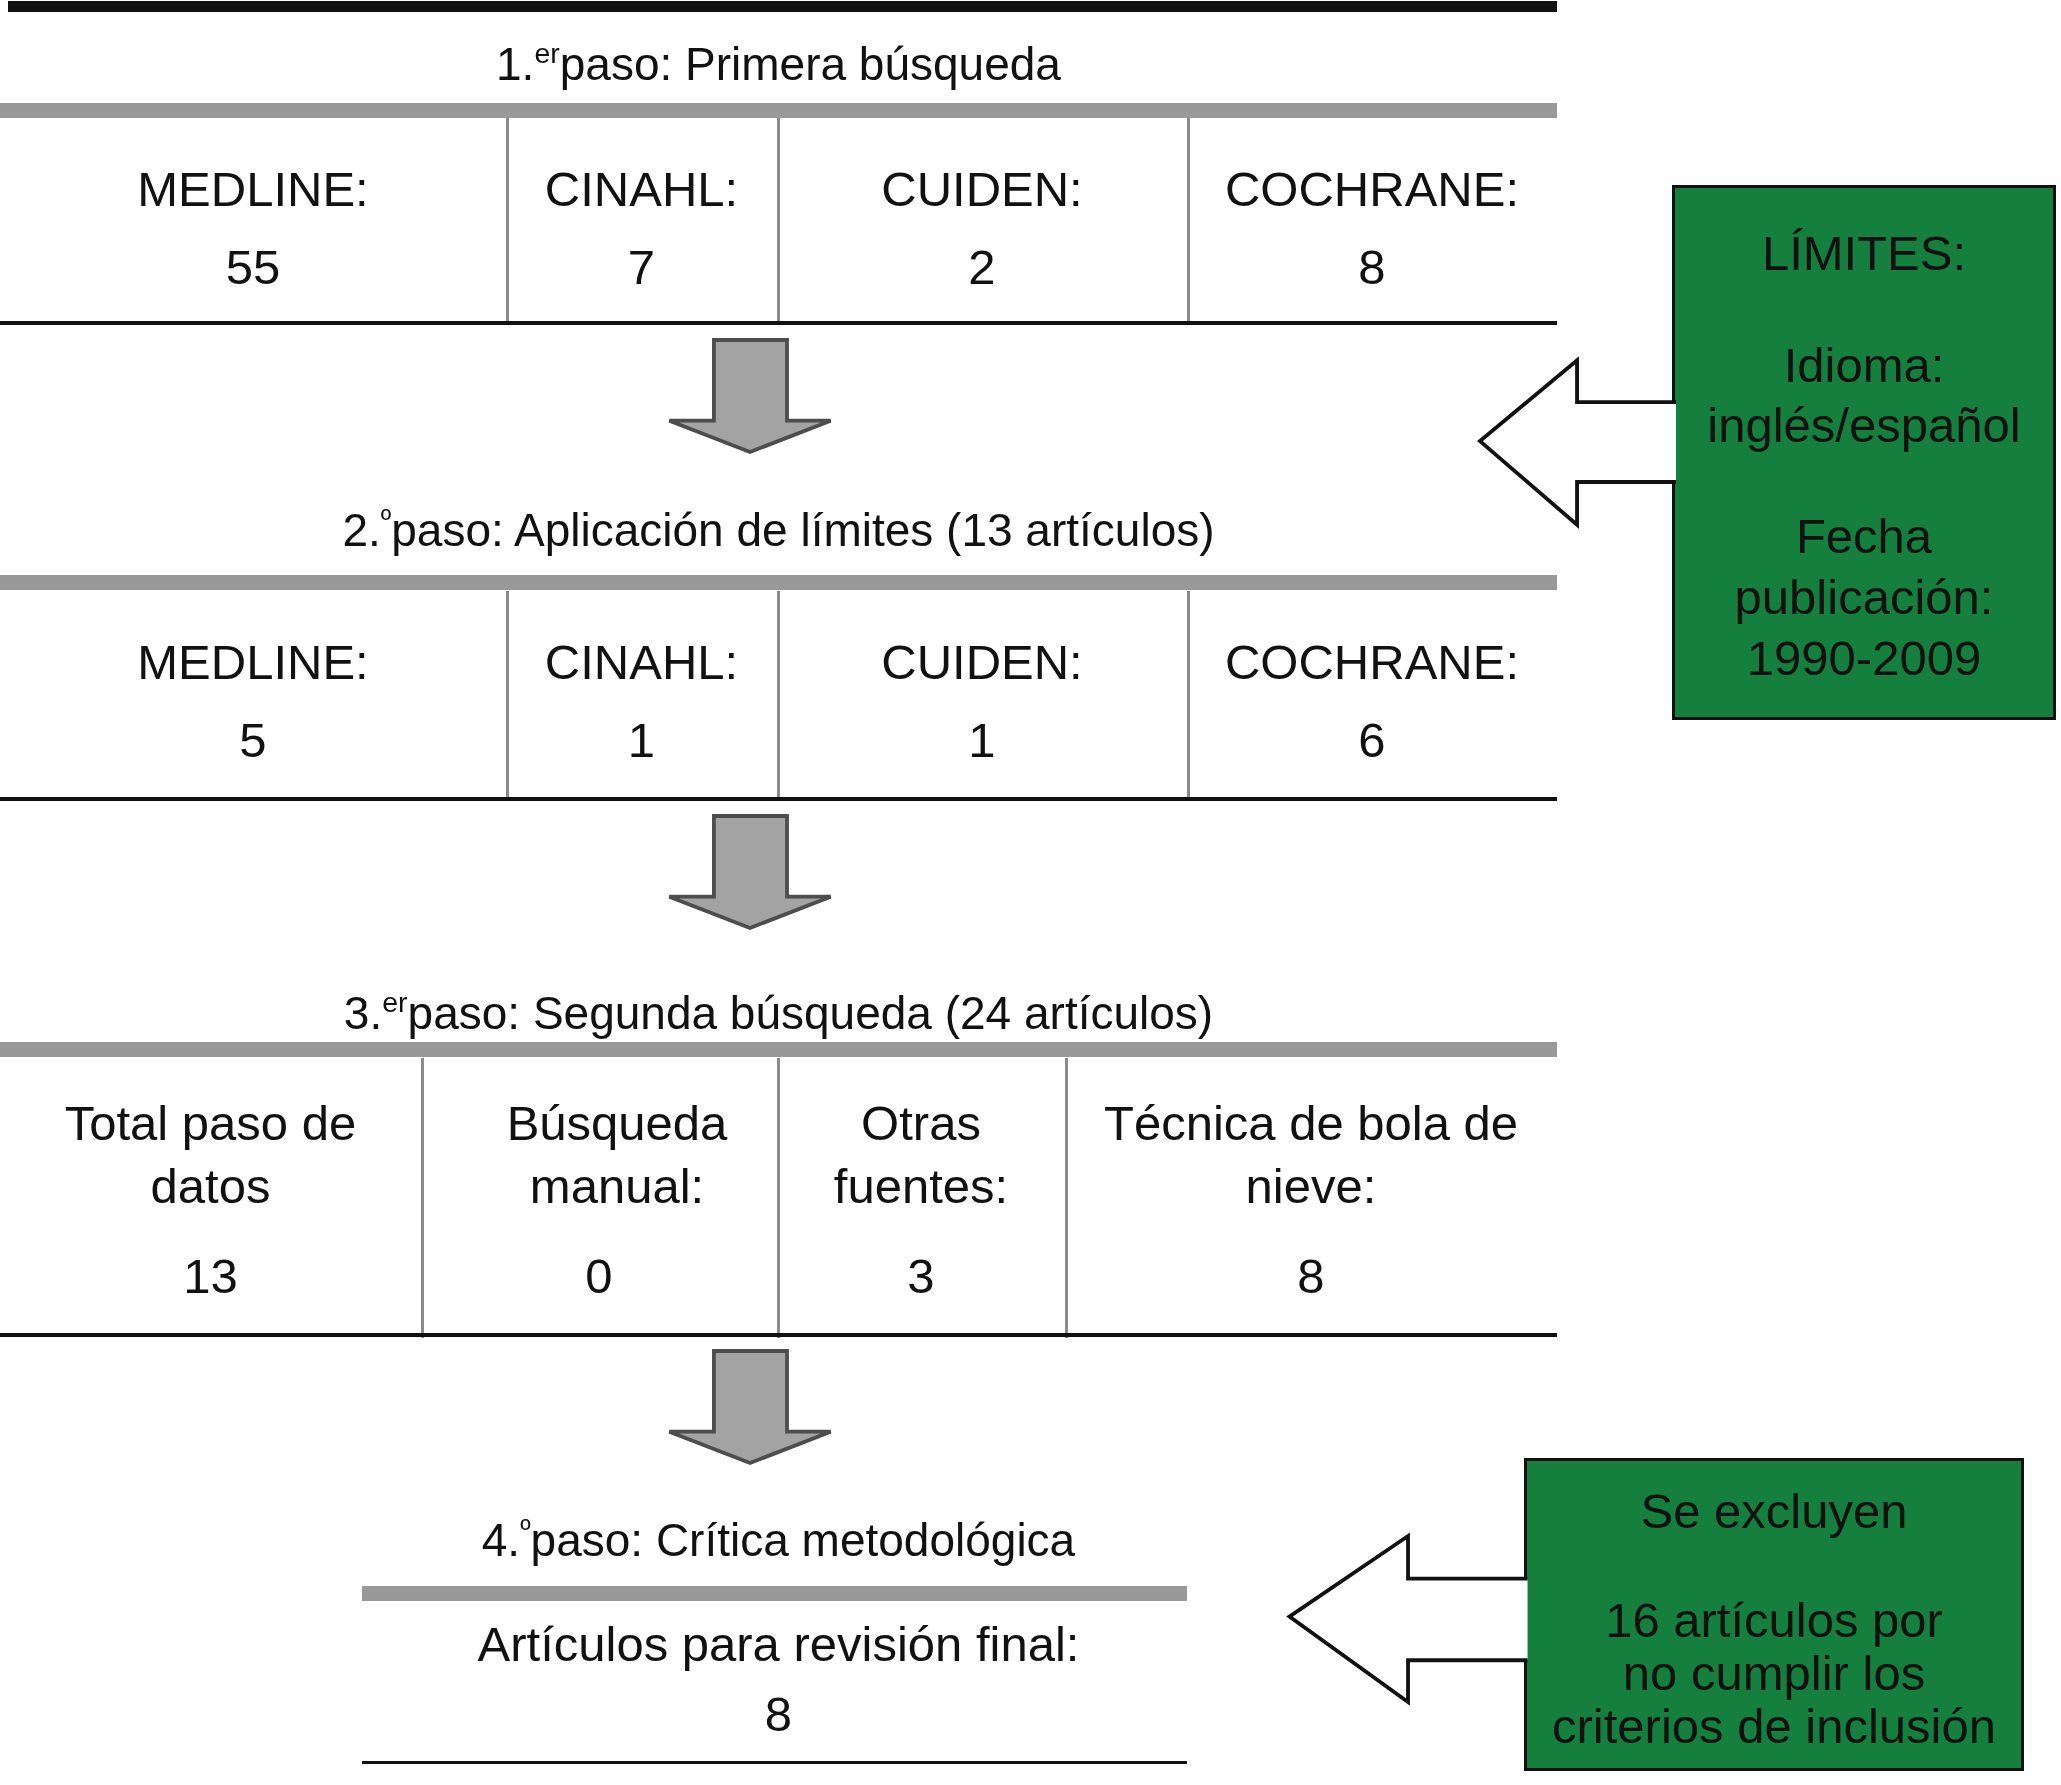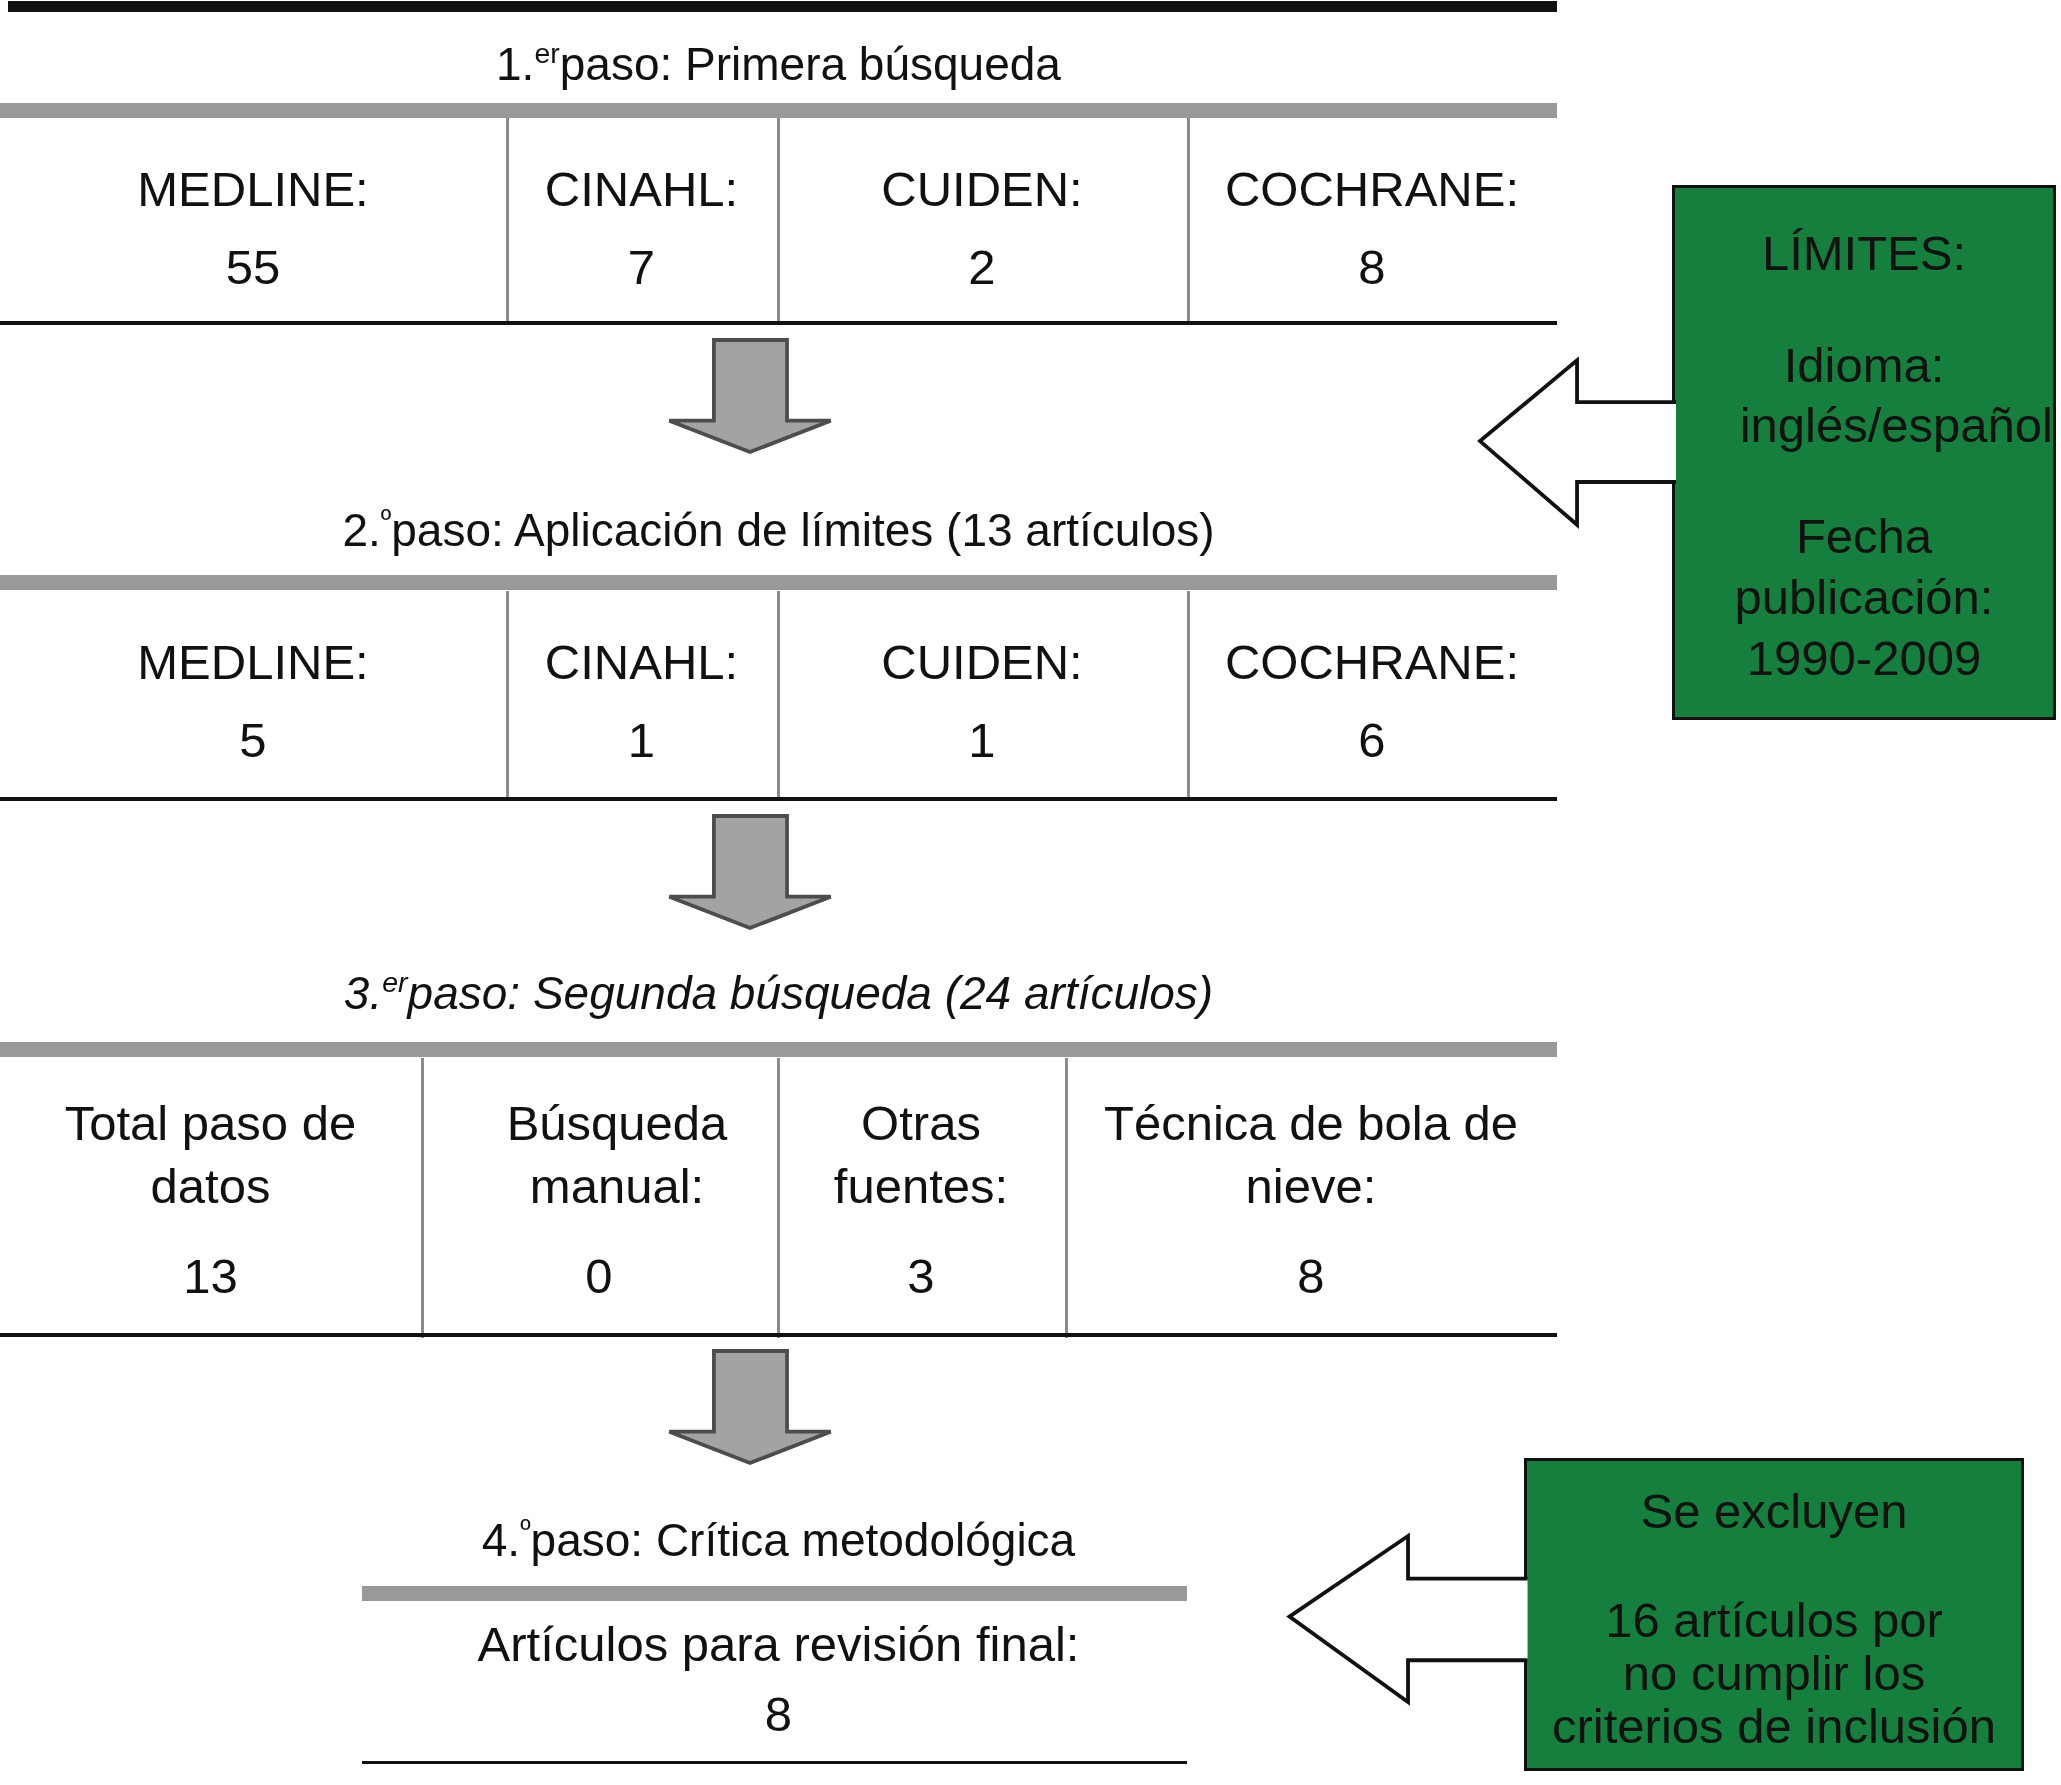--- a/index.html
+++ b/index.html
@@ -75,21 +75,21 @@
     <div class="cell-value" style="left:777px;width:410px;top:711px;">1</div>
     <div class="cell-value" style="left:1187px;width:370px;top:711px;">6</div>
 
     <div class="hrule" style="left:0;top:797px;width:1557px;"></div>
   </div>
 
   <svg class="arrow-svg" style="left:669px;top:816px;" width="162" height="112" viewBox="0 0 170 118">
     <path d="M47,0 L124,0 L124,85 L170,85 L85,118 L0,85 L47,85 Z" fill="#a3a3a3" stroke="#4d4d4d" stroke-width="4" stroke-linejoin="miter"></path>
   </svg>
 
-  <div class="title" style="top:954px;font-style:italic;">
+  <div class="title" style="top:974px;">
     <span>3.</span><span class="ord">er</span><span>paso: Segunda búsqueda (24 artículos)</span>
   </div>
   <div class="gbar" style="left:0;top:1042px;width:1557px;"></div>
 
   <div class="t3">
     <div class="vdiv" style="left:421px;top:1058px;height:280px;"></div>
     <div class="vdiv" style="left:777px;top:1058px;height:280px;"></div>
     <div class="vdiv" style="left:1065px;top:1058px;height:280px;"></div>
 
     <div class="cell-label" style="left:0;width:421px;top:1092px;">Total paso de
@@ -118,21 +118,21 @@
   </div>
   <div class="gbar" style="left:362px;top:1586px;width:825px;"></div>
 
   <div class="cell-label" style="left:0;width:1557px;top:1615px;">Artículos para revisión final:</div>
   <div class="cell-value" style="left:0;width:1557px;top:1685px;">8</div>
   <div class="hrule" style="left:362px;top:1761px;width:825px;height:2.9px;"></div>
 
   <div class="sidebox" style="left:1672px;top:185px;width:384px;height:535px;">
     <div class="boxline" style="top:36px;">LÍMITES:</div>
     <div class="boxline" style="top:148px;">Idioma:</div>
-    <div class="boxline" style="top:208px;text-align:right;">inglés/español</div>
+    <div class="boxline" style="top:208px;">inglés/español</div>
     <div class="boxline" style="top:318px;line-height:61px;">Fecha
 publicación:</div>
     <div class="boxline" style="top:441px;">1990-2009</div>
   </div>
 
   <svg class="arrow-svg" style="left:1480px;top:360px;" width="196" height="165" viewBox="0 0 206 173">
     <path d="M206,44 L102,44 L102,0 L0,85 L102,173 L102,128 L206,128" fill="#ffffff" stroke="#111111" stroke-width="4" stroke-linejoin="miter"></path>
   </svg>
 
   <div class="sidebox" style="left:1524px;top:1458px;width:500px;height:313px;">

